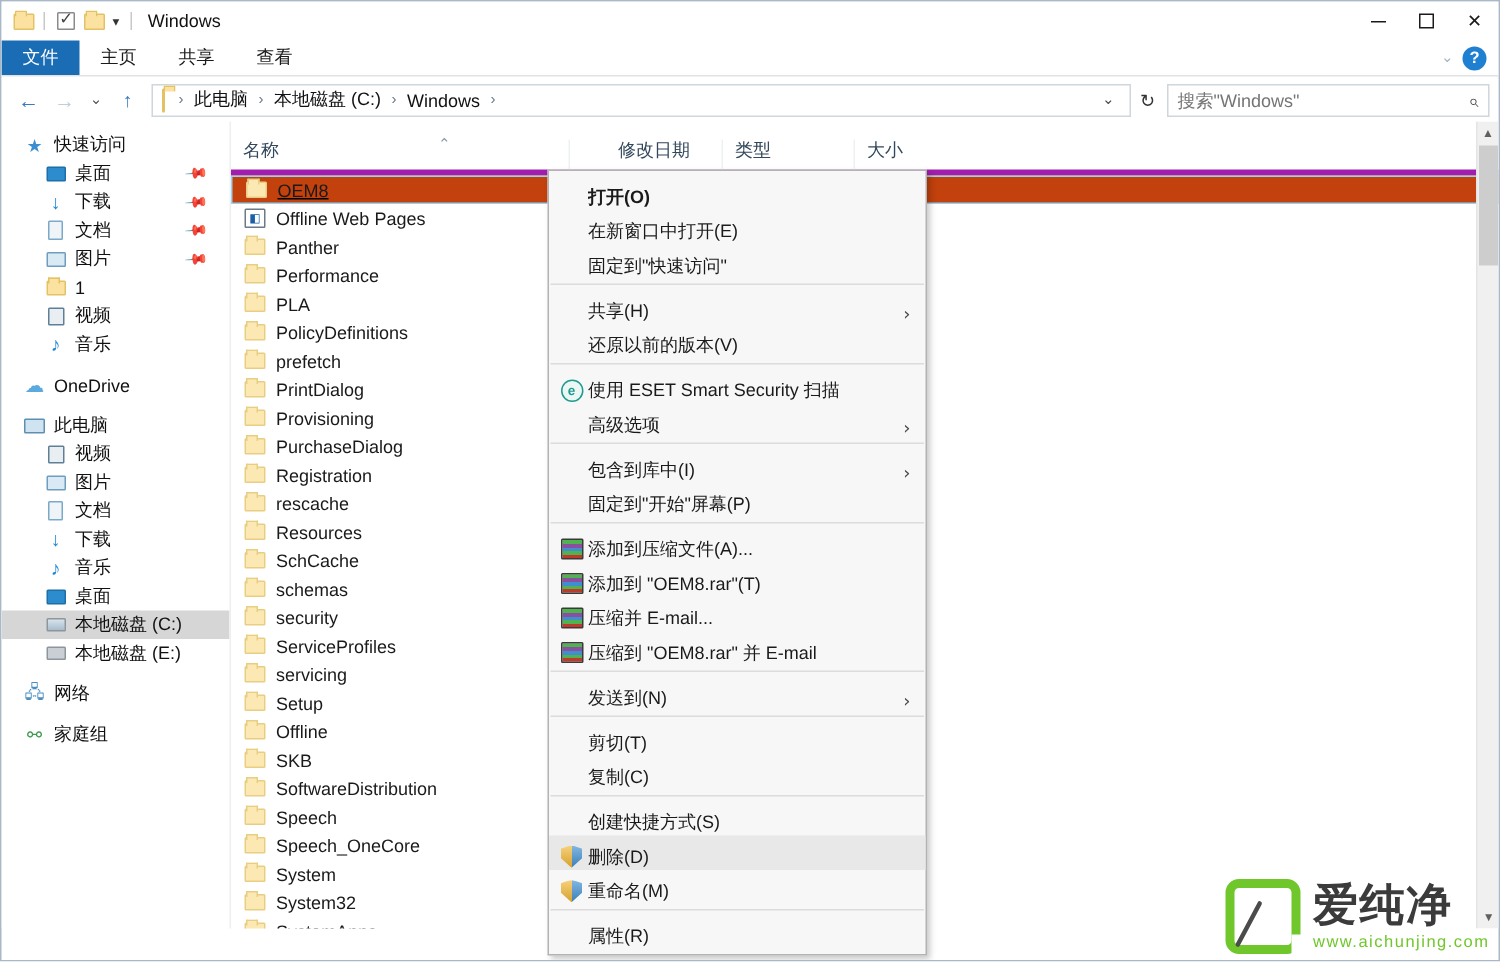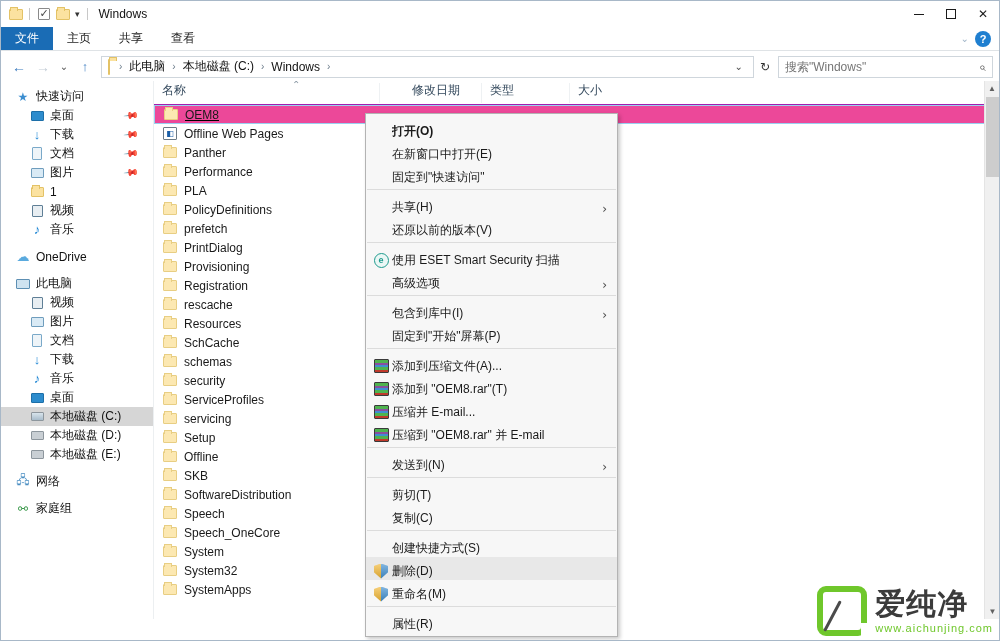--- a/index.html
+++ b/index.html
@@ -192,40 +192,40 @@
   .ic-drive.sys { background: linear-gradient(#d8e4ec,#a8bccb); }
   .ic-net { color: #4a8ec2; font-size: 12px; }
   .ic-home { color: #3d9a4d; font-size: 12px; }
 
   
   .filepane {
     flex: 1; background: #ffffff; position: relative; overflow: hidden;
   }
   .col-head {
     height: 24px; display: flex; align-items: center;
-    border-bottom: 1px solid #a21caf; position: relative;
+    border-bottom: 4px solid #a21caf; position: relative; margin-top: 12px;
   }
   .col {
     font-size: 12px; color: #33485c; padding: 0 0 4px 8px;
     border-left: 1px solid #eef1f3; height: 20px; display: flex; align-items: flex-end;
     white-space: nowrap;
   }
   .col:first-child { border-left: none; }
   .col.c-name { width: 225px; }
   .col.c-date { width: 102px; padding-left: 32px; }
   .col.c-type { width: 88px; }
   .col.c-size { width: 80px; }
   .col-sortcaret {
     position: absolute; left: 138px; top: -2px; font-size: 10px; color: #8c9aa6;
   }
   .rows { position: relative; }
   .row {
     height: 19px; display: flex; align-items: center; white-space: nowrap;
   }
-  .row.selected { background: #ec4899; border: 1px solid #99d1f0; height: 19px; text-decoration: underline; }
+  .row.selected { background: #c2410c; border: 1px solid #99d1f0; height: 19px; text-decoration: underline; }
   .row .name {
     width: 495px; display: flex; align-items: center; padding-left: 8px;
     font-size: 12px; color: #1a1a1a; overflow: hidden;
   }
   .row-ficon {
     width: 16px; height: 16px; margin-right: 6px; flex: 0 0 16px; position: relative;
     display: flex; align-items: center; justify-content: center;
   }
   .fold {
     width: 14px; height: 11px; background: #fce8b2; border: 1px solid #e8ce83;
@@ -523,26 +523,20 @@
         <div class="nav-item lvl2 selected">
           <span class="nav-icon">
             <span class="ic-drive sys"></span>
           </span>
           <span class="nav-label">本地磁盘 (C:)</span>
         </div>
         <div class="nav-item lvl2">
           <span class="nav-icon">
             <span class="ic-drive"></span>
           </span>
-          <span class="nav-label">本地磁盘 (D:)</span>
-        </div>
-        <div class="nav-item lvl2">
-          <span class="nav-icon">
-            <span class="ic-drive"></span>
-          </span>
           <span class="nav-label">本地磁盘 (E:)</span>
         </div>
         <div class="nav-gap"></div>
         <div class="nav-item root">
           <span class="nav-icon">
             <span class="ic-net">🖧</span>
           </span>
           <span class="nav-label">网络</span>
         </div>
         <div class="nav-gap"></div>
@@ -633,20 +627,28 @@
                 <span class="fold"></span>
               </span>
               <span>Provisioning</span>
             </span>
           </div>
           <div class="row">
             <span class="name">
               <span class="row-ficon">
                 <span class="fold"></span>
               </span>
+              <span>PurchaseDialog</span>
+            </span>
+          </div>
+          <div class="row">
+            <span class="name">
+              <span class="row-ficon">
+                <span class="fold"></span>
+              </span>
               <span>Registration</span>
             </span>
           </div>
           <div class="row">
             <span class="name">
               <span class="row-ficon">
                 <span class="fold"></span>
               </span>
               <span>rescache</span>
             </span>

